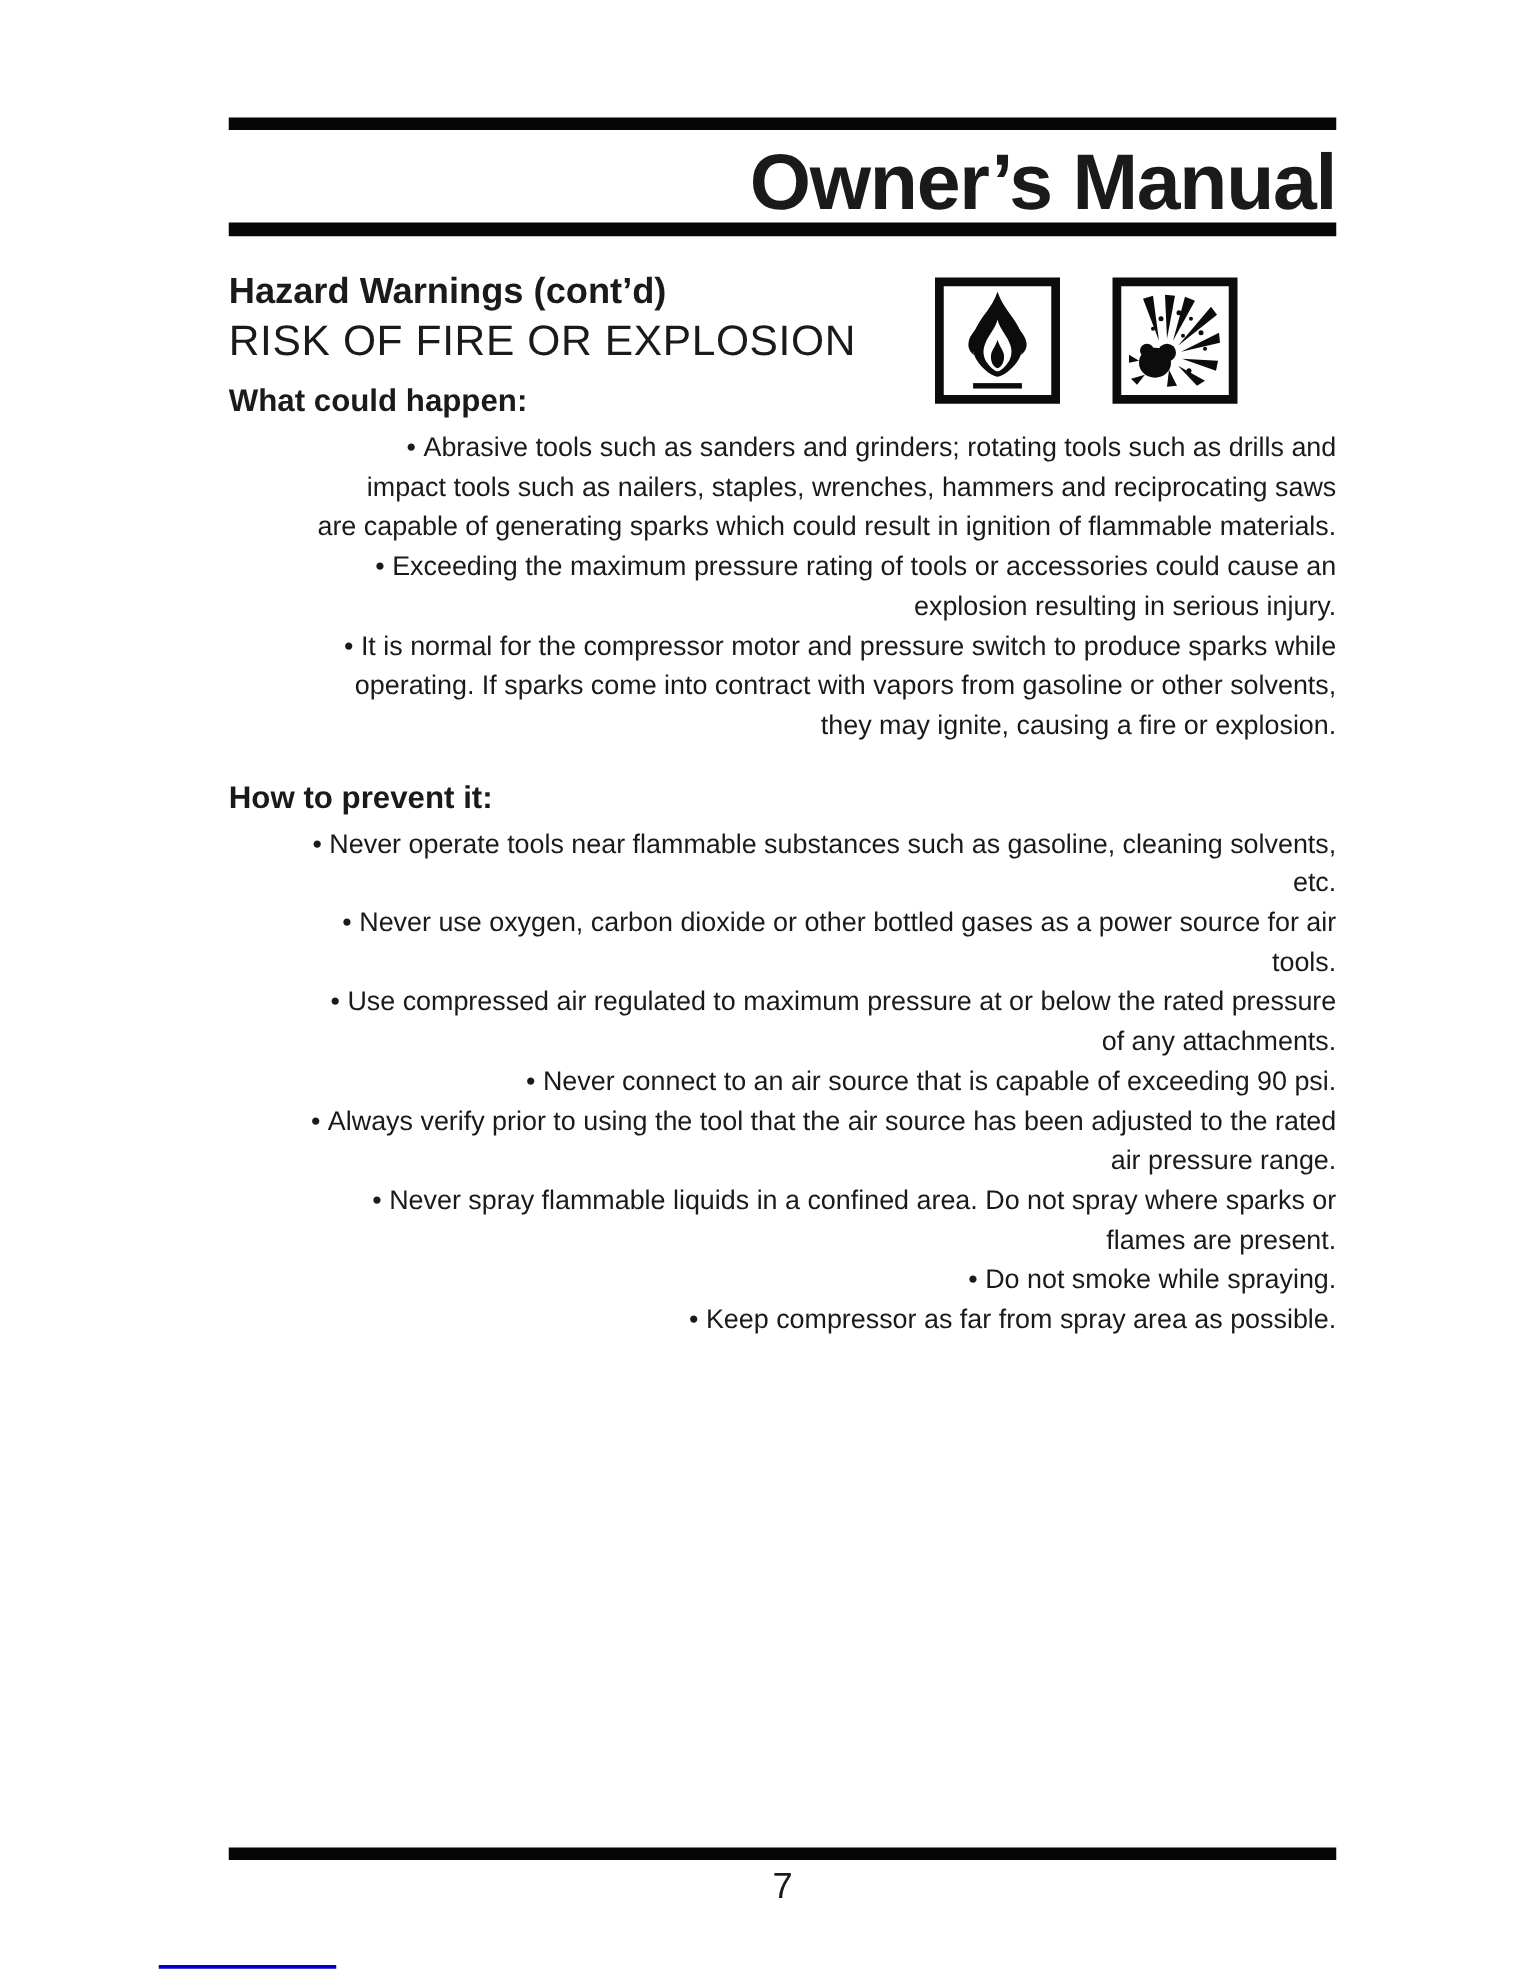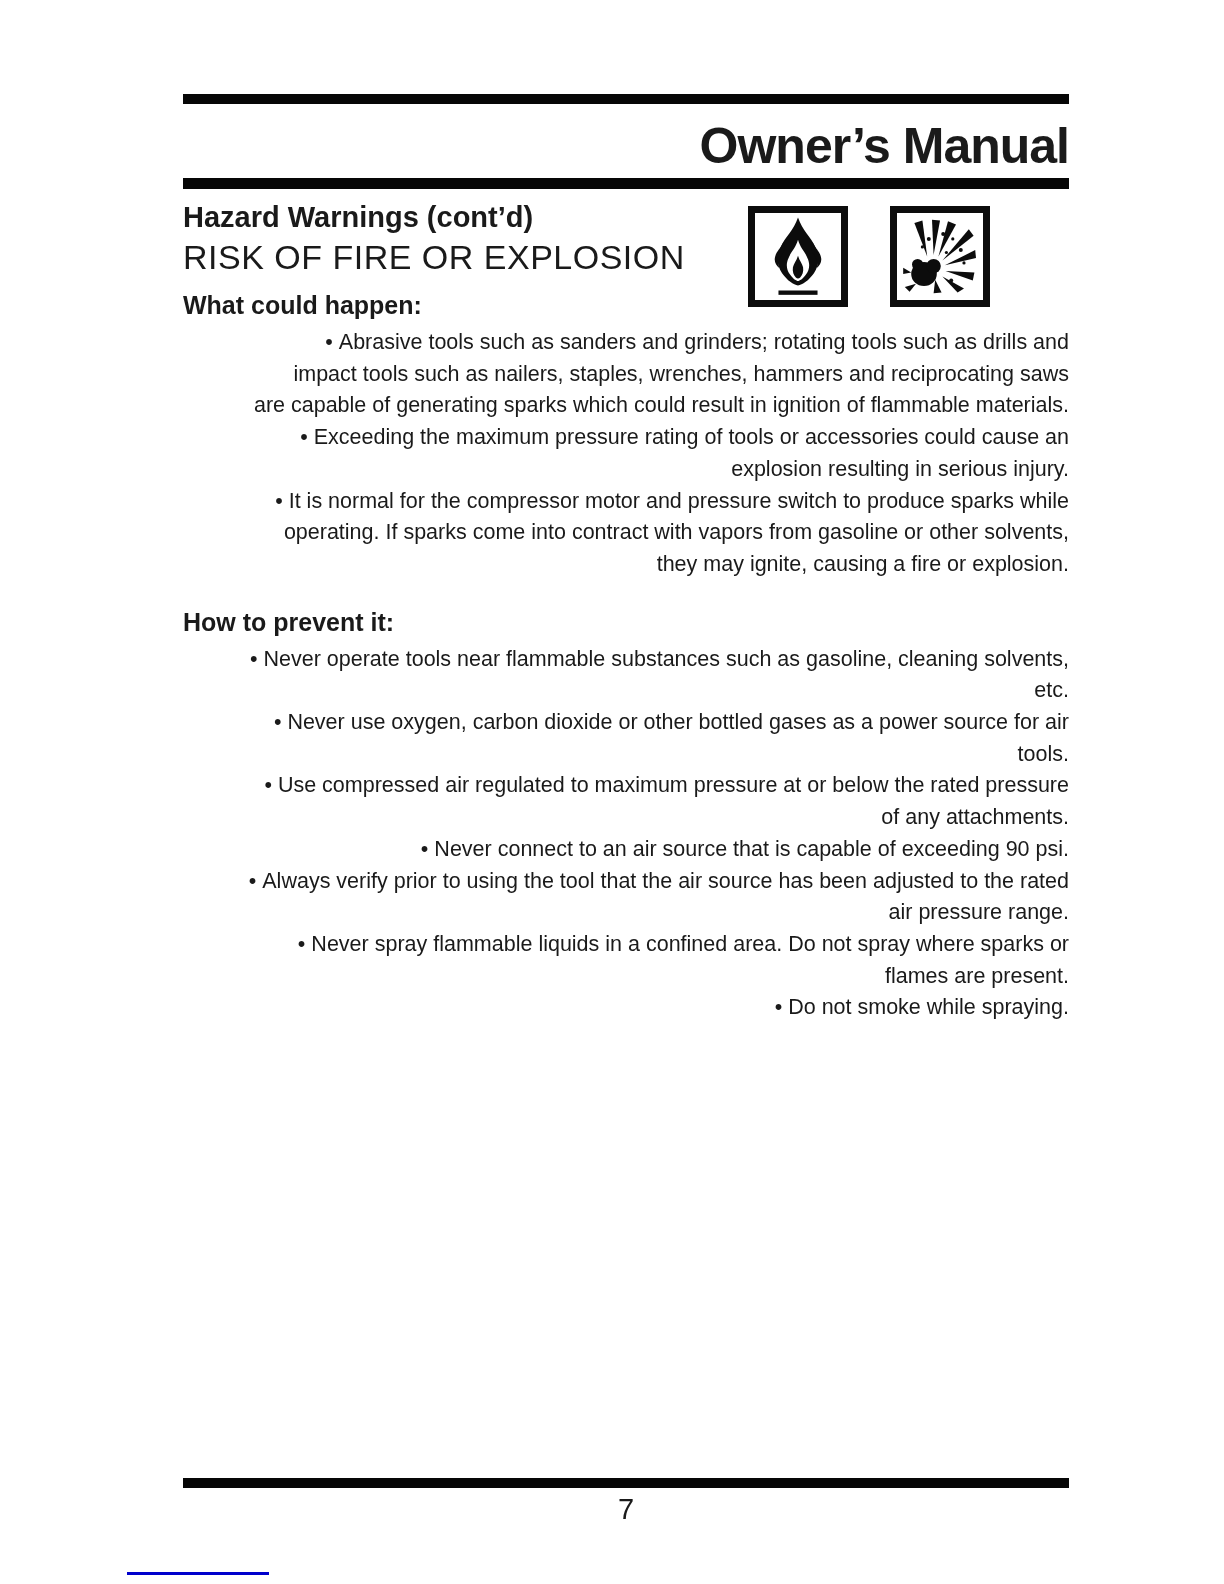--- a/index.html
+++ b/index.html
@@ -2,23 +2,23 @@
 <html><head>
 <meta charset="utf-8">
 <style>
   html,body{margin:0;padding:0;background:#ffffff;}
   .page{position:relative;width:1224px;height:1584px;background:#ffffff;overflow:hidden;
         font-family:"Liberation Sans","DejaVu Sans",sans-serif;color:#1a1a1a;}
   .content{position:absolute;left:183px;top:0;width:886px;}
   .rule{height:10px;background:#060606;}
   .rule-top{margin-top:94px;}
   .rule-mid{height:11px;}
-  .title{margin:11px 0 0 0;font-size:50px;font-weight:bold;line-height:63px;
+  .title{margin:11px 0 0 0;font-size:63px;font-weight:bold;line-height:63px;
          text-align:right;letter-spacing:-1px;white-space:nowrap;}
-  .section-head{position:relative;margin-top:10px;}
+  .section-head{position:relative;margin-top:26px;}
   .section-heading{margin:0;font-size:29px;font-weight:bold;line-height:37px;}
   .section-subheading{margin:0;font-size:34px;font-weight:400;line-height:43px;letter-spacing:.5px;}
   .icon-box{position:absolute;top:7px;width:100px;height:101px;border:7px solid #0c0c0c;
             background:#fff;box-sizing:border-box;padding:3px;}
   .icon-box svg{width:100%;height:100%;display:block;}
   .icon-fire{left:565px;}
   .icon-explosion{left:707px;}
   .sub-heading{margin:11px 0 0 0;font-size:25px;font-weight:bold;line-height:30px;}
   .sub-heading.second{margin-top:26px;}
   ul.bullets{margin:7px 0 0 0;padding:0;list-style:none;font-size:21.5px;line-height:31.7px;text-align:right;}
@@ -107,20 +107,21 @@
         <li>Never use oxygen, carbon dioxide or other bottled gases as a power source for air
 tools.</li>
         <li>Use compressed air regulated to maximum pressure at or below the rated pressure
 of any attachments.</li>
         <li>Never connect to an air source that is capable of exceeding 90 psi.</li>
         <li>Always verify prior to using the tool that the air source has been adjusted to the rated
 air pressure range.</li>
         <li>Never spray flammable liquids in a confined area. Do not spray where sparks or
 flames are present.</li>
         <li>Do not smoke while spraying.</li>
+        <li>Keep compressor as far from spray area as possible.</li>
       </ul>
 
   </div>
 
   <div class="rule-bottom"></div>
   <div class="page-number">7</div>
   <a class="link-line"></a>
 </div>
 
 </body></html>

